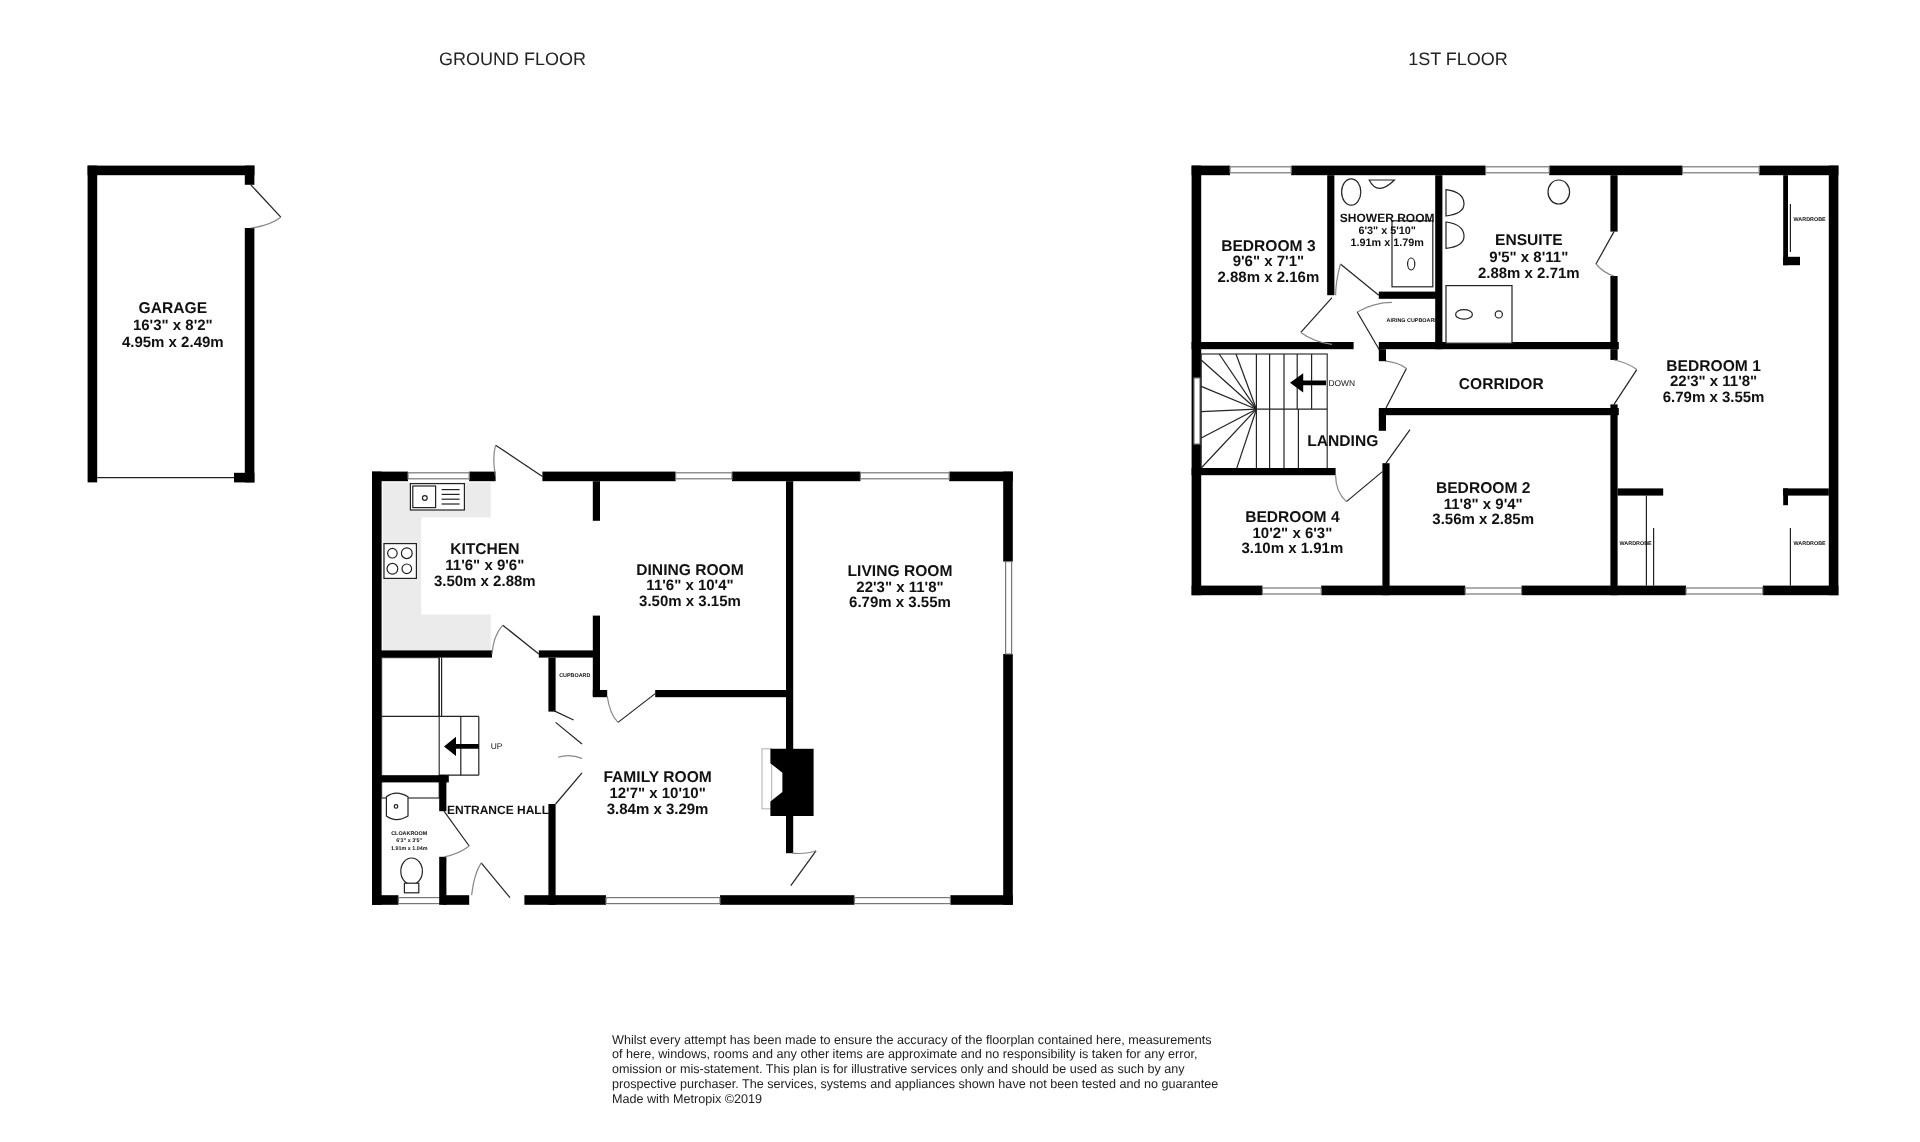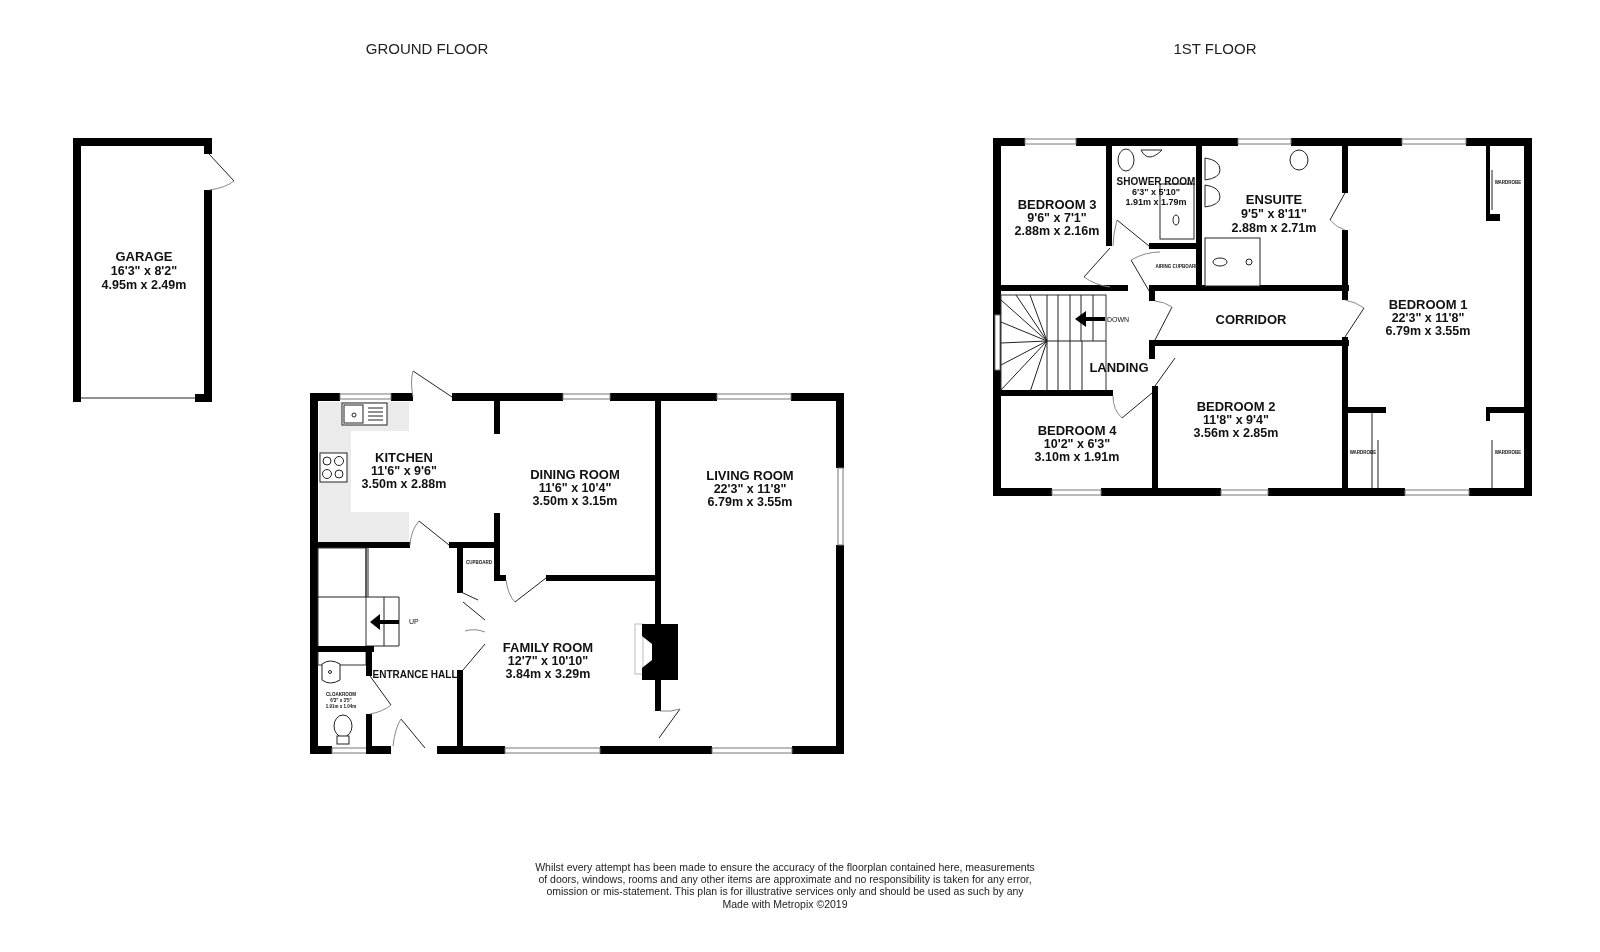--- a/index.html
+++ b/index.html
@@ -11,21 +11,21 @@
     .tiny { font-family: "Liberation Sans", sans-serif; font-size: 4.5px; fill: #111; font-weight: bold; }
     .small { font-family: "Liberation Sans", sans-serif; font-size: 7px; fill: #111; }
     .wall { fill: #000; }
     .win { fill: #fff; stroke: #777; stroke-width: 1; }
     .door { fill: none; stroke: #222; stroke-width: 1; }
     .arc { fill: none; stroke: #888; stroke-width: 1; }
     .fixture { fill: #fff; stroke: #222; stroke-width: 1; }
     .line { stroke: #222; stroke-width: 1; fill: none; }
     .disclaimer {
       position: absolute; left: 510px; top: 861px; width: 550px;
-      text-align: center; font-size: 10.5px; line-height: 12.2px; color: #222;
+      text-align: left; font-size: 10.5px; line-height: 12.2px; color: #222;
       font-family: "Liberation Sans", sans-serif;
     }
     .disclaimer div { white-space: nowrap; }
   </style>
 </head>
 <body>
 
 <svg width="1600" height="952" viewBox="0 0 1600 952">
 
   <text class="floor-title" x="427" y="54" text-anchor="middle">GROUND FLOOR</text>
@@ -295,16 +295,17 @@
     <text class="room-dim" x="1077" y="461" text-anchor="middle">3.10m  x 1.91m</text>
 
     <text class="room-name" x="1236" y="411" text-anchor="middle">BEDROOM 2</text>
     <text class="room-dim" x="1236" y="424" text-anchor="middle">11'8"  x 9'4"</text>
     <text class="room-dim" x="1236" y="437" text-anchor="middle">3.56m  x 2.85m</text>
   </g>
 </svg>
 
 <div class="disclaimer">
   <div>Whilst every attempt has been made to ensure the accuracy of the floorplan contained here, measurements</div>
-  <div>of doors, windows, rooms and any other items are approximate and no responsibility is taken for any error,</div>
+  <div>of here, windows, rooms and any other items are approximate and no responsibility is taken for any error,</div>
   <div>omission or mis-statement. This plan is for illustrative services only and should be used as such by any</div>
+  <div>prospective purchaser. The services, systems and appliances shown have not been tested and no guarantee</div>
   <div>Made with Metropix ©2019</div>
 </div>
 
 </body></html>

